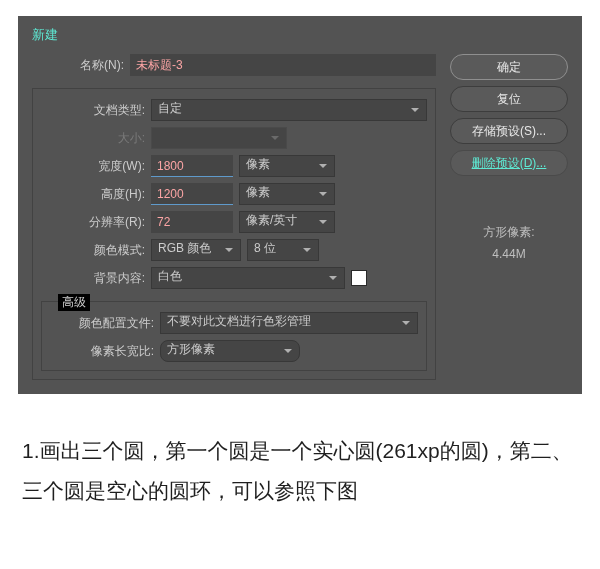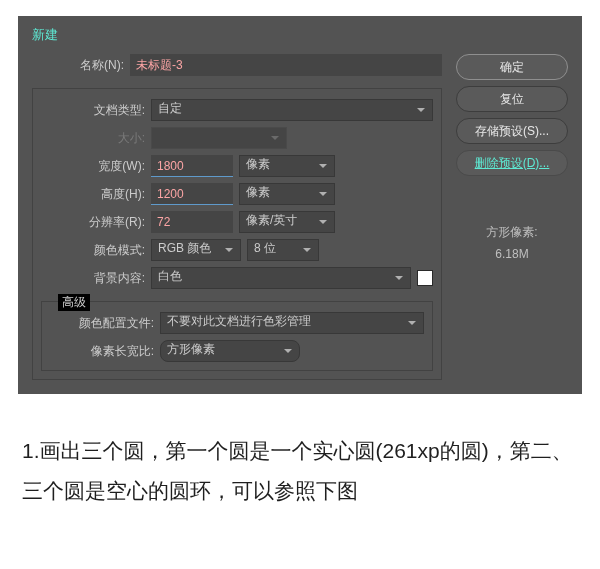--- a/index.html
+++ b/index.html
@@ -92,21 +92,21 @@
       border-left: 4px solid transparent;
       border-right: 4px solid transparent;
       border-top: 4px solid #b0b0b0;
     }
     .select.disabled::after { border-top-color: #6a6a6a; }
     .sel-doctype { flex: 1; }
     .sel-size { width: 136px; }
     .sel-unit { width: 96px; }
     .sel-colormode { width: 90px; }
     .sel-bit { width: 72px; }
-    .sel-bg { width: 260px; }
+    .sel-bg { width: 194px; }
     .sel-profile { flex: 1; }
     .sel-aspect { width: 140px; border-radius: 8px; }
     .swatch {
       width: 16px;
       height: 16px;
       background: #ffffff;
       border: 1px solid #2a2a2a;
     }
     .fieldset {
       border: 1px solid #424242;
@@ -246,19 +246,19 @@
 
     </div>
 
     <div class="btn-area">
       <div class="btn primary">确定</div>
       <div class="btn">复位</div>
       <div class="btn">存储预设(S)...</div>
       <div class="btn disabled">删除预设(D)...</div>
       <div class="imgsize">
         <div>方形像素:</div>
-        <div>6.18M</div>
+        <div>4.44M</div>
       </div>
     </div>
   </div>
 </div>
 
 <div class="instructions">1.画出三个圆，第一个圆是一个实心圆(261xp的圆)，第二、三个圆是空心的圆环，可以参照下图</div>
 
 </body></html>

